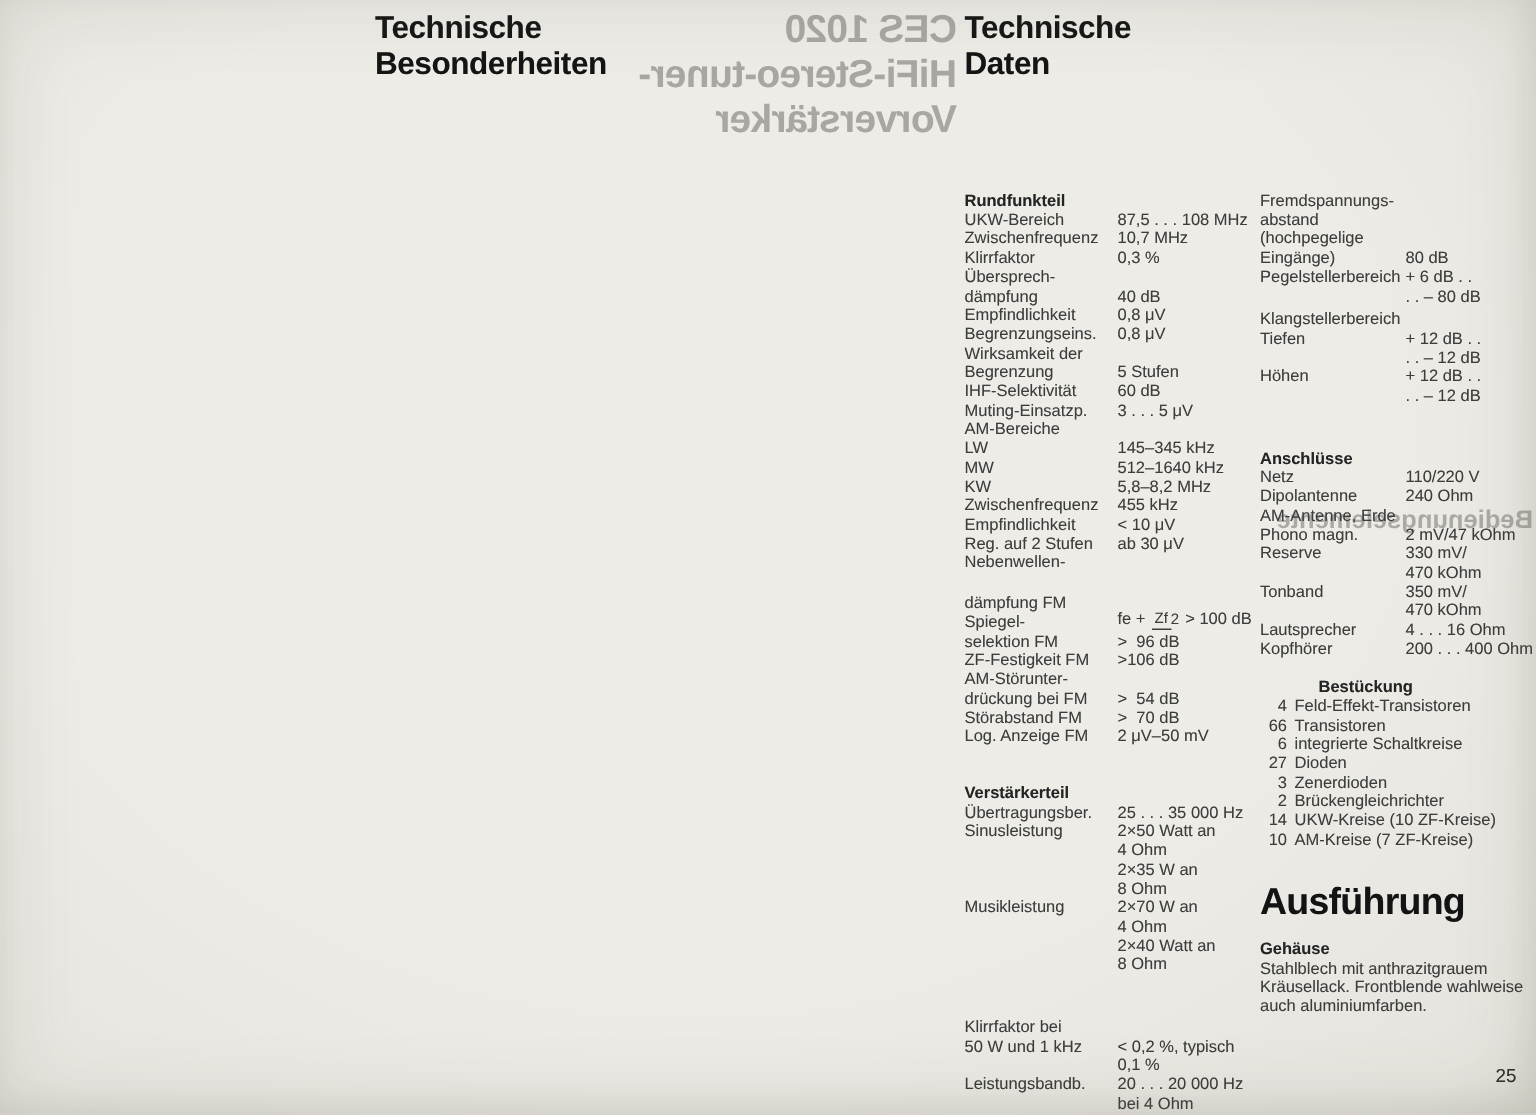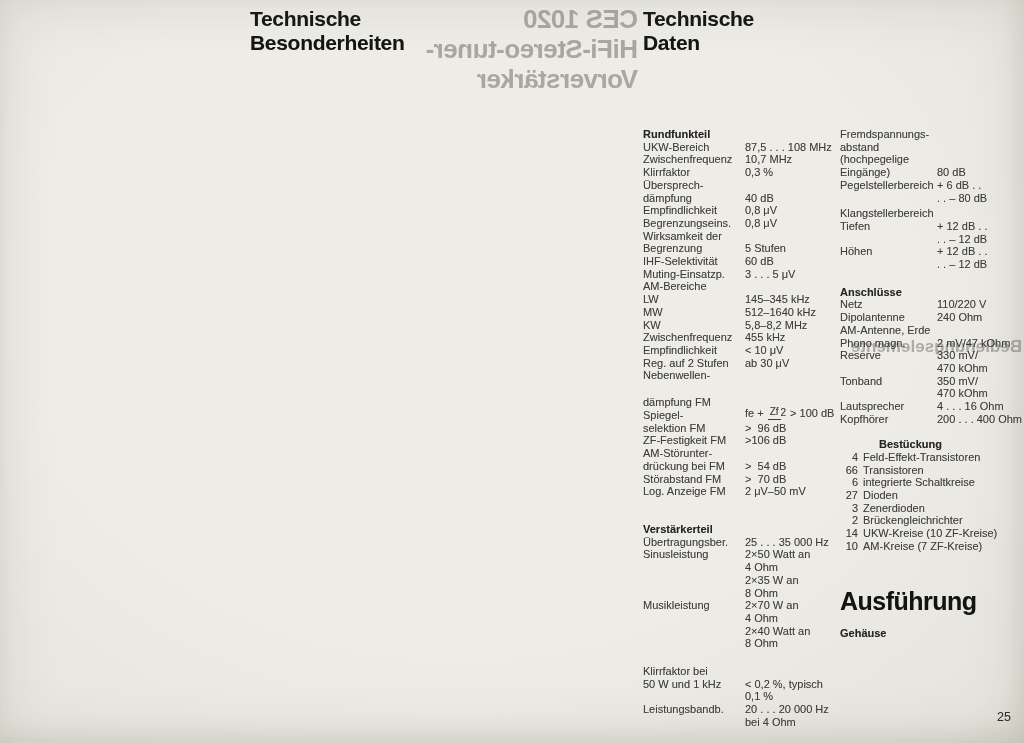--- a/index.html
+++ b/index.html
@@ -18,29 +18,29 @@
   #col2{left:250px;width:198px;}
   #col3{left:450px;width:194px;}
   #col4{left:643px;width:202px;}
   #col5{left:840px;width:184px;}
   .blk{margin:0;white-space:pre;}
   .blk.b{font-weight:bold;color:#242424;}
   .blk.g{margin-top:12.7px;}
   .para{margin:0 0 12.7px 0;white-space:pre;}
   .srow{display:flex;min-height:12.7px;}
   .srow.b{font-weight:bold;color:#242424;}
-  .srow.g{margin-top:15px;}
+  .srow.g{margin-top:29px;}
   .srow.g2{margin-top:25px;}
   .srow.sg{margin-top:3px;}
   .srow .l{min-width:100px;white-space:pre;padding-right:2px;}
   #col5 .srow .l,#aus .srow .l{min-width:95px;}
   .srow .v{white-space:pre;}
   .srow.fracrow{height:27px;align-items:center;}
   .srow.fracrow .l{align-self:flex-end;}
-  .fv{display:inline-flex;margin-top:36px;}
+  .fv{display:inline-flex;align-items:center;margin-top:36px;}
   .frac{display:inline-flex;flex-direction:row;text-align:center;margin:0 4px;
         font-size:10px;line-height:10px;}
   .fn{border-bottom:1px solid #3d3d3d;padding:0 2px 1px;}
   .fd{padding-top:1px;}
   .cnt{display:flex;}
   .cnt .n{width:18px;text-align:right;margin-right:5px;}
   #bestueckung-title{margin-top:12.7px;padding-left:39px;}
   #aus{position:absolute;left:840px;top:588px;width:184px;font-size:11px;line-height:12.7px;}
   #aus h2{margin:0 0 13px 0;font-size:25px;line-height:26px;font-weight:bold;color:#131313;letter-spacing:-0.5px;}
   #gehaeuse-title{margin:0;font-weight:bold;color:#242424;white-space:pre;}
@@ -422,16 +422,19 @@
         <div class="cnt">
           <span class="n">10</span>
           <span class="t">AM-Kreise (7 ZF-Kreise)</span>
         </div>
       </div>
   </div>
 
   <div id="aus">
     <h2>Ausführung</h2>
     <p id="gehaeuse-title">Gehäuse</p>
+    <p id="gehaeuse-text">Stahlblech mit anthrazitgrauem
+Kräusellack. Frontblende wahlweise
+auch aluminiumfarben.</p>
   </div>
 
   <div id="pagenum">25</div>
 </div>
 
 </body></html>

